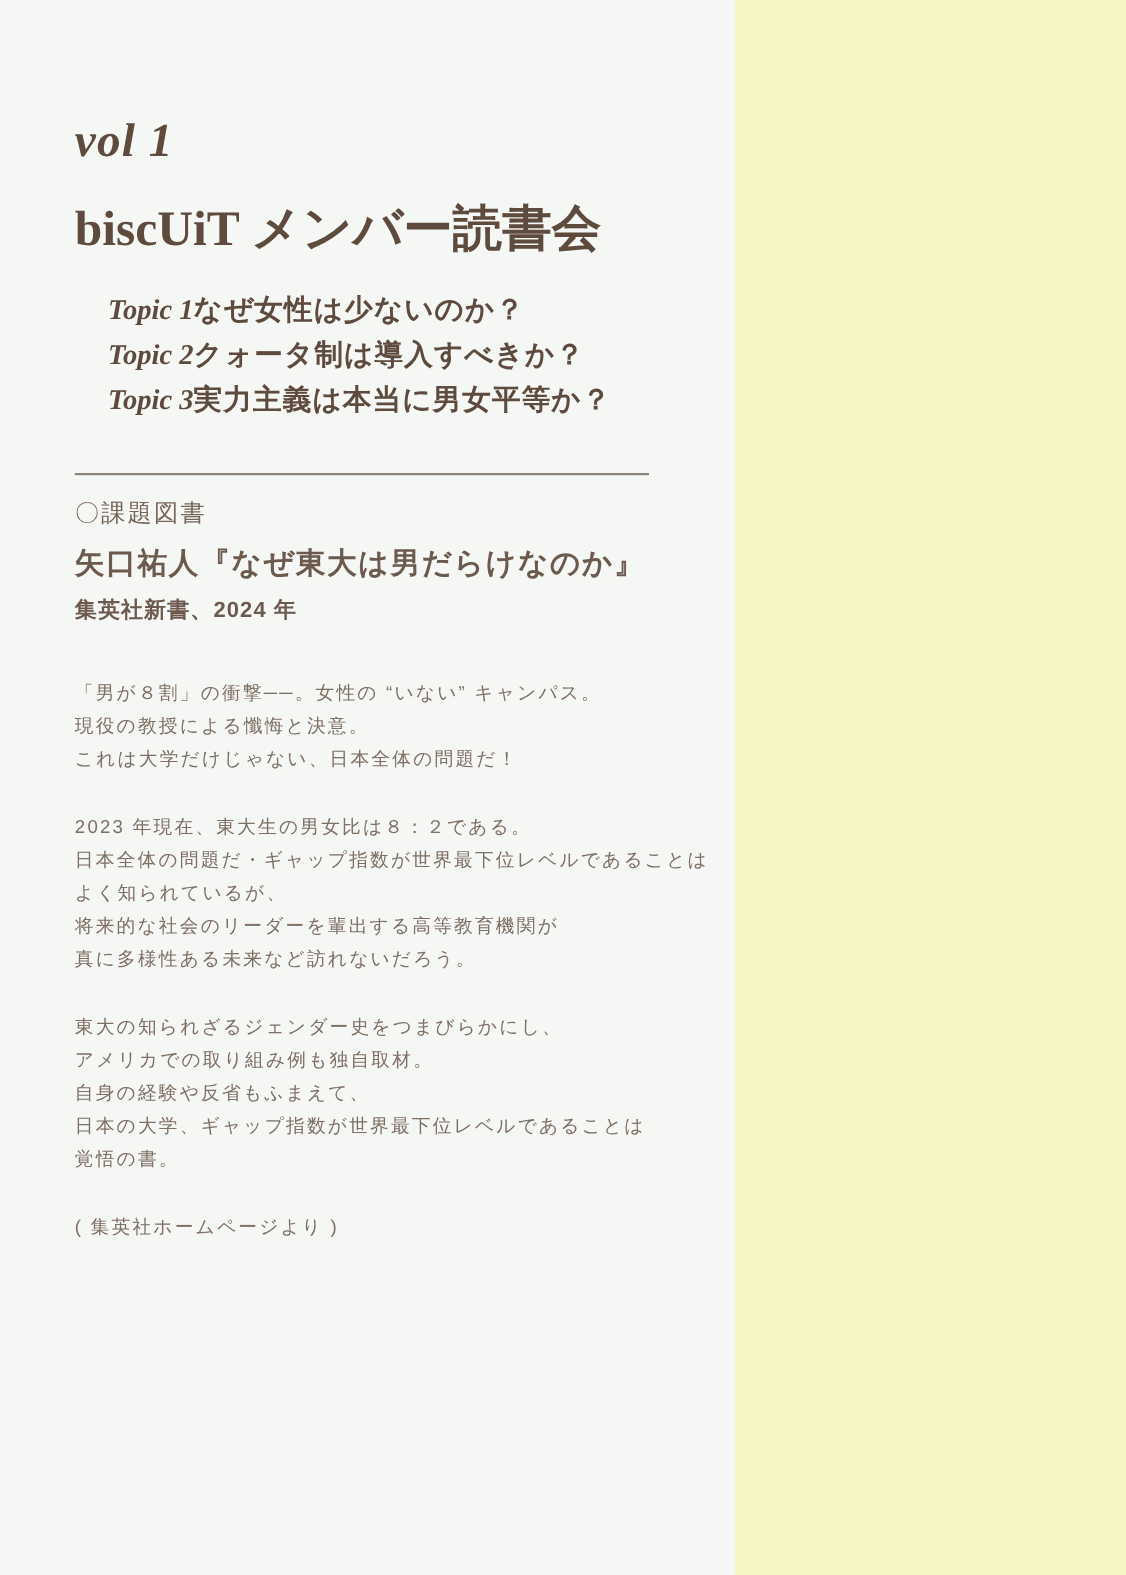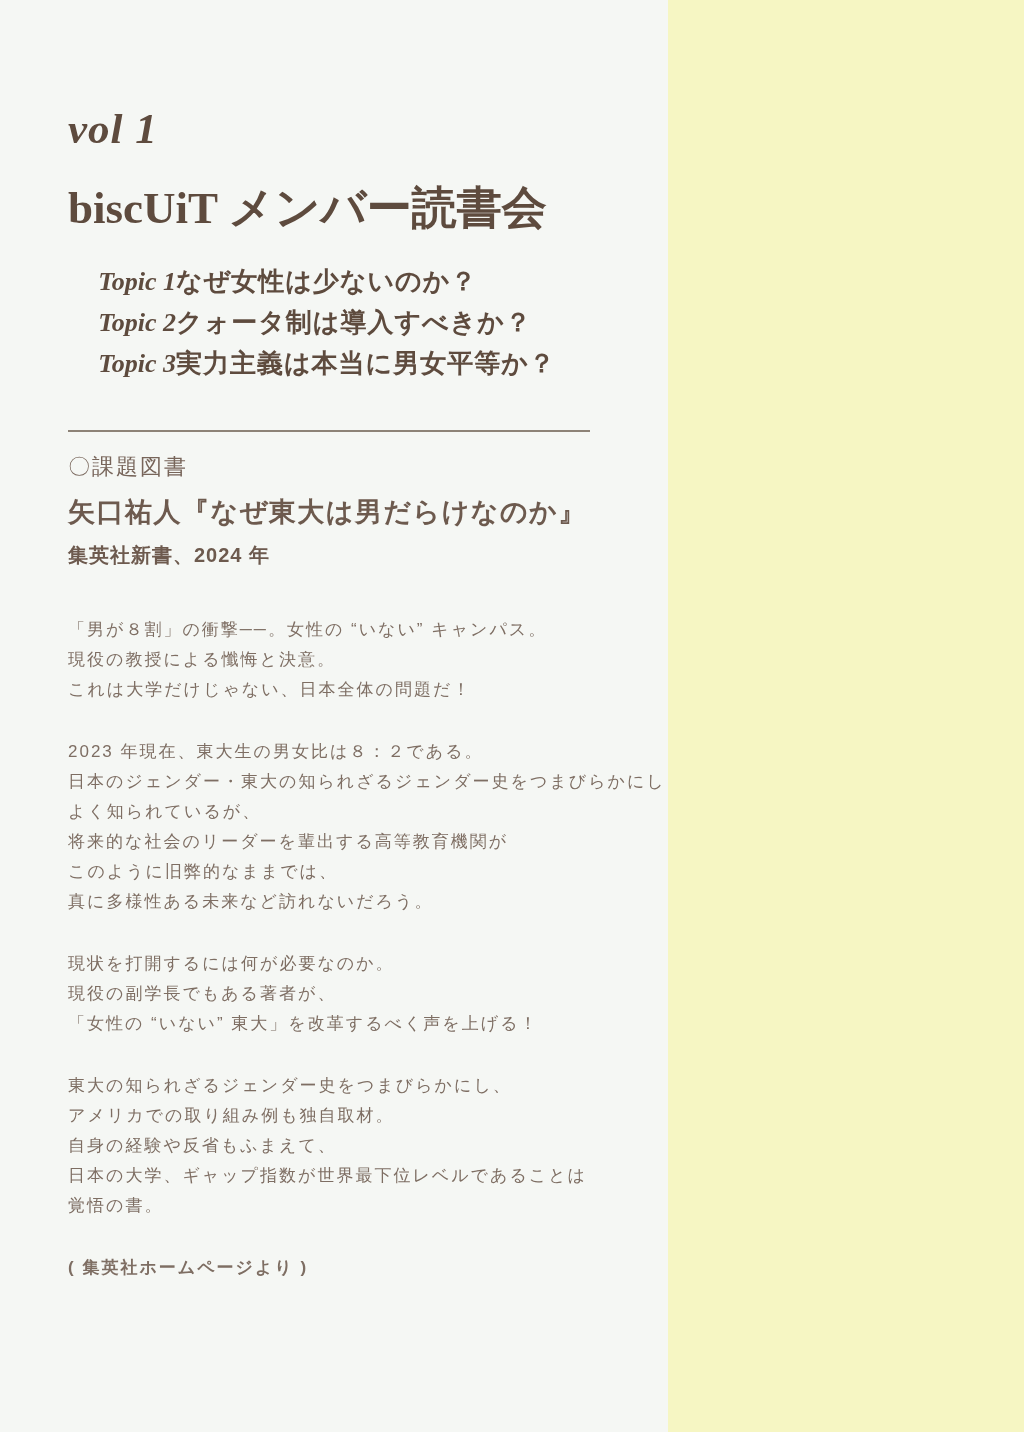--- a/index.html
+++ b/index.html
@@ -112,21 +112,21 @@
     font-size: 17px;
     font-weight: 400;
     color: #7e6e63;
     letter-spacing: 2px;
     line-height: 30px;
     white-space: nowrap;
   }
   .source-note {
     margin-top: 32px;
     font-size: 17px;
-    font-weight: 700;
+    font-weight: 400;
     color: #7e6e63;
     letter-spacing: 2px;
     line-height: 30px;
   }
 </style>
 </head>
 <body>
 
 <div class="accent-band"></div>
 
@@ -160,32 +160,26 @@
   <div class="description">
 
     <div class="para">
       <div class="line">「男が８割」の衝撃──。女性の “いない” キャンパス。</div>
       <div class="line">現役の教授による懺悔と決意。</div>
       <div class="line">これは大学だけじゃない、日本全体の問題だ！</div>
     </div>
 
     <div class="para">
       <div class="line">2023 年現在、東大生の男女比は８：２である。</div>
-      <div class="line">日本のジェンダー・東大の知られざるジェンダー史をつまびらかにし</div>
+      <div class="line">日本全体の問題だ・ギャップ指数が世界最下位レベルであることは</div>
       <div class="line">よく知られているが、</div>
       <div class="line">将来的な社会のリーダーを輩出する高等教育機関が</div>
-      <div class="line">このように旧弊的なままでは、</div>
       <div class="line">真に多様性ある未来など訪れないだろう。</div>
     </div>
 
-    <div class="para">
-      <div class="line">現状を打開するには何が必要なのか。</div>
-      <div class="line">現役の副学長でもある著者が、</div>
-      <div class="line">「女性の “いない” 東大」を改革するべく声を上げる！</div>
-    </div>
 
     <div class="para">
       <div class="line">東大の知られざるジェンダー史をつまびらかにし、</div>
       <div class="line">アメリカでの取り組み例も独自取材。</div>
       <div class="line">自身の経験や反省もふまえて、</div>
       <div class="line">日本の大学、ギャップ指数が世界最下位レベルであることは</div>
       <div class="line">覚悟の書。</div>
     </div>
 
     <div class="source-note">( 集英社ホームページより )</div>

